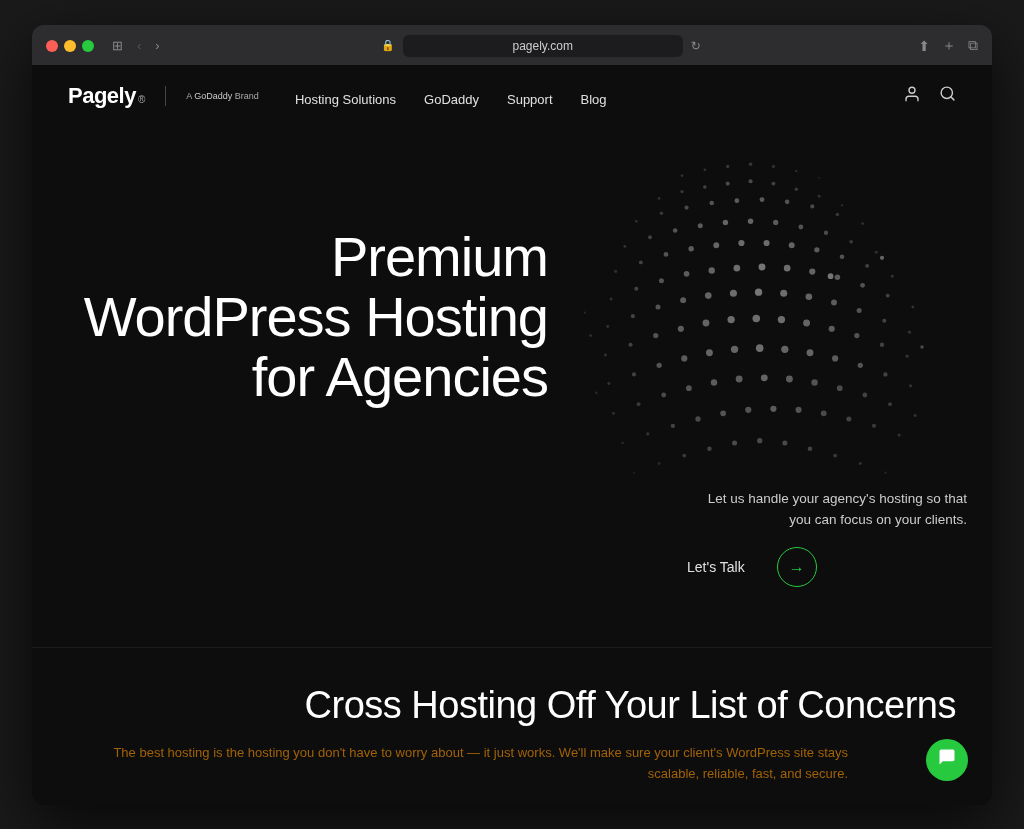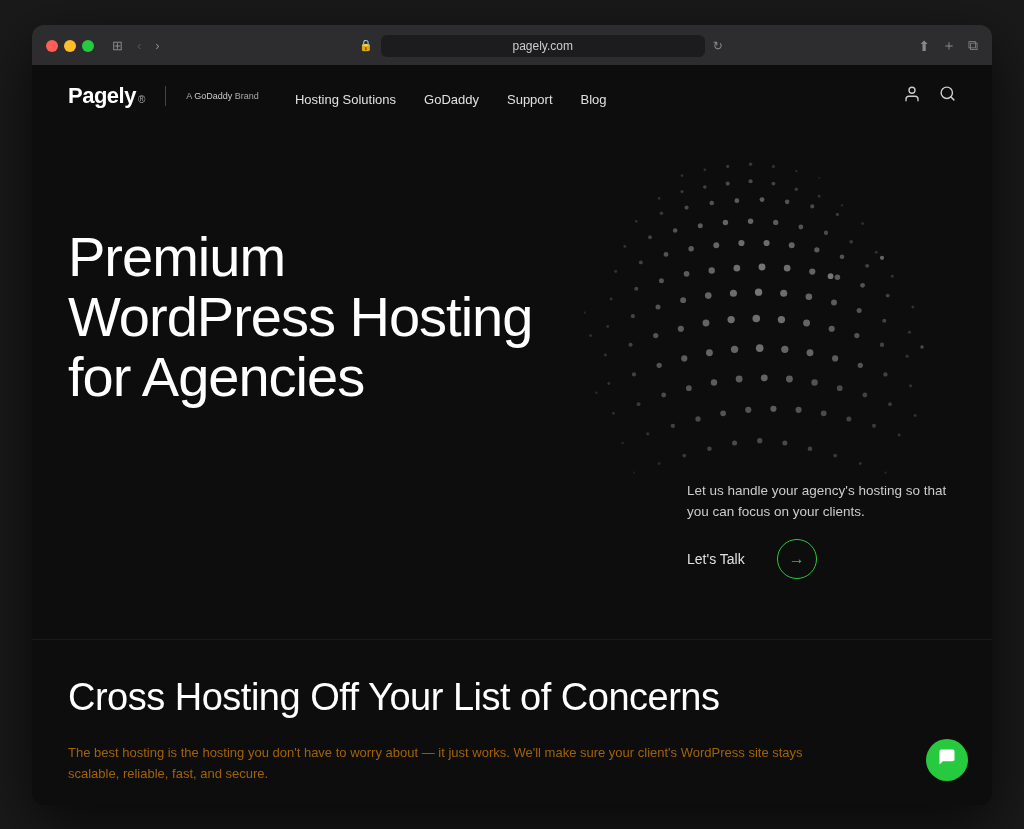--- a/index.html
+++ b/index.html
@@ -72,21 +72,21 @@
       gap: 8px;
     }
 
     .address-input {
       background: #1c1c1e;
       border: none;
       border-radius: 6px;
       padding: 4px 12px;
       color: #ccc;
       font-size: 12px;
-      width: 324px;
+      width: 280px;
       text-align: center;
       outline: none;
     }
 
     .address-lock {
       color: #888;
       font-size: 11px;
     }
 
     .browser-actions {
@@ -97,20 +97,21 @@
       font-size: 16px;
     }
 
     
     .website {
       flex: 1;
       background: #0d0d0d;
       overflow: hidden;
       display: flex;
       flex-direction: column;
+      text-align: right;
     }
 
     
     .nav {
       display: flex;
       align-items: center;
       padding: 18px 36px;
       background: #0d0d0d;
       flex-shrink: 0;
     }
@@ -267,21 +268,21 @@
       padding: 36px 36px 20px;
       border-top: 1px solid #1a1a1a;
       flex-shrink: 0;
     }
 
     .cross-hosting-title {
       color: #ffffff;
       font-size: 38px;
       font-weight: 300;
       letter-spacing: -0.5px;
-      margin-bottom: 24px;
+      margin-bottom: 16px;
     }
 
     .cross-hosting-desc {
       color: #a16207;
       font-size: 13px;
       line-height: 1.6;
       max-width: 780px;
     }
 
     

